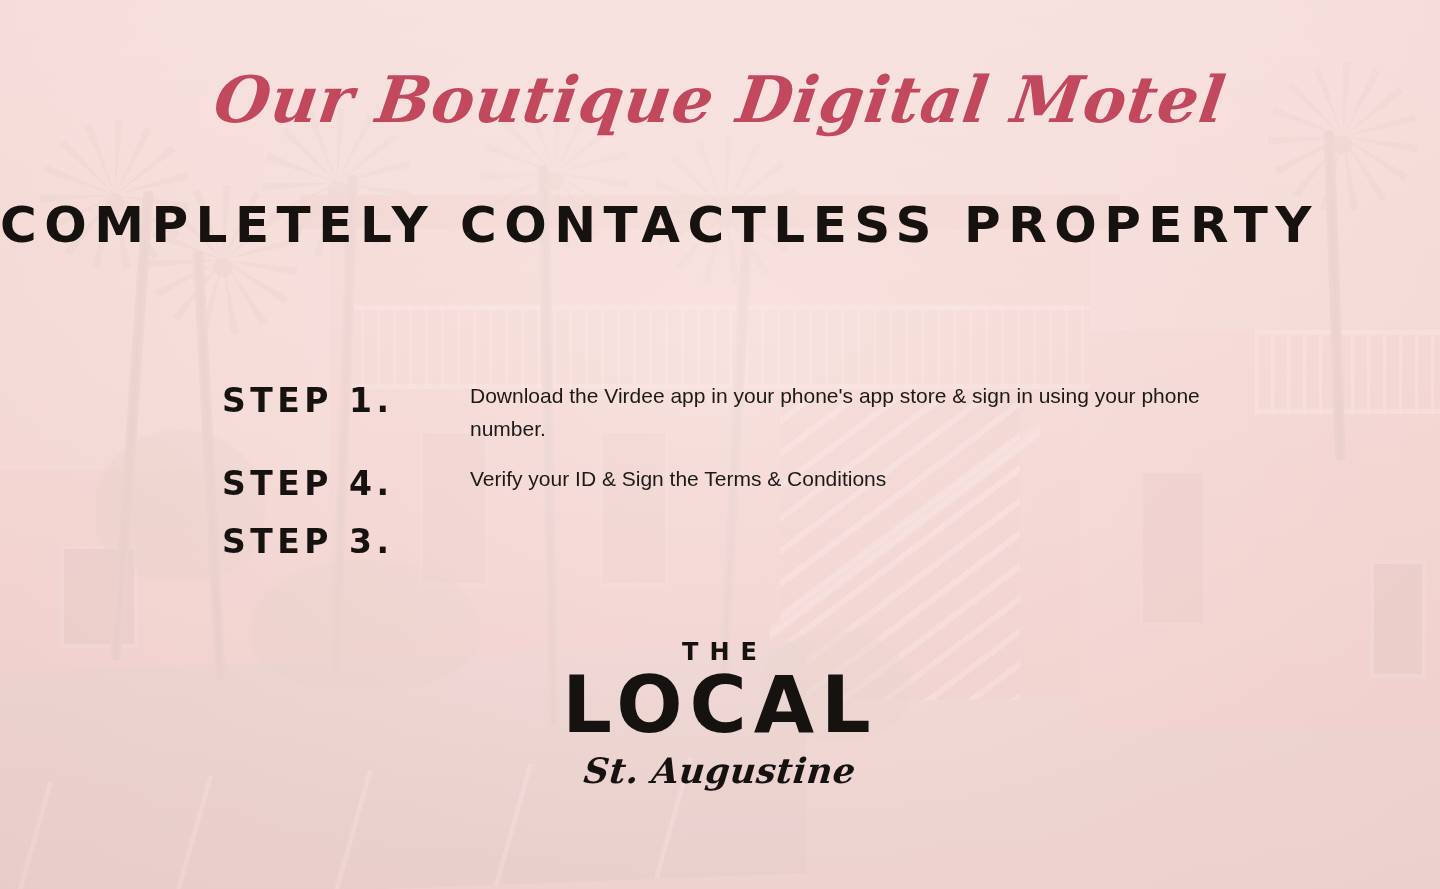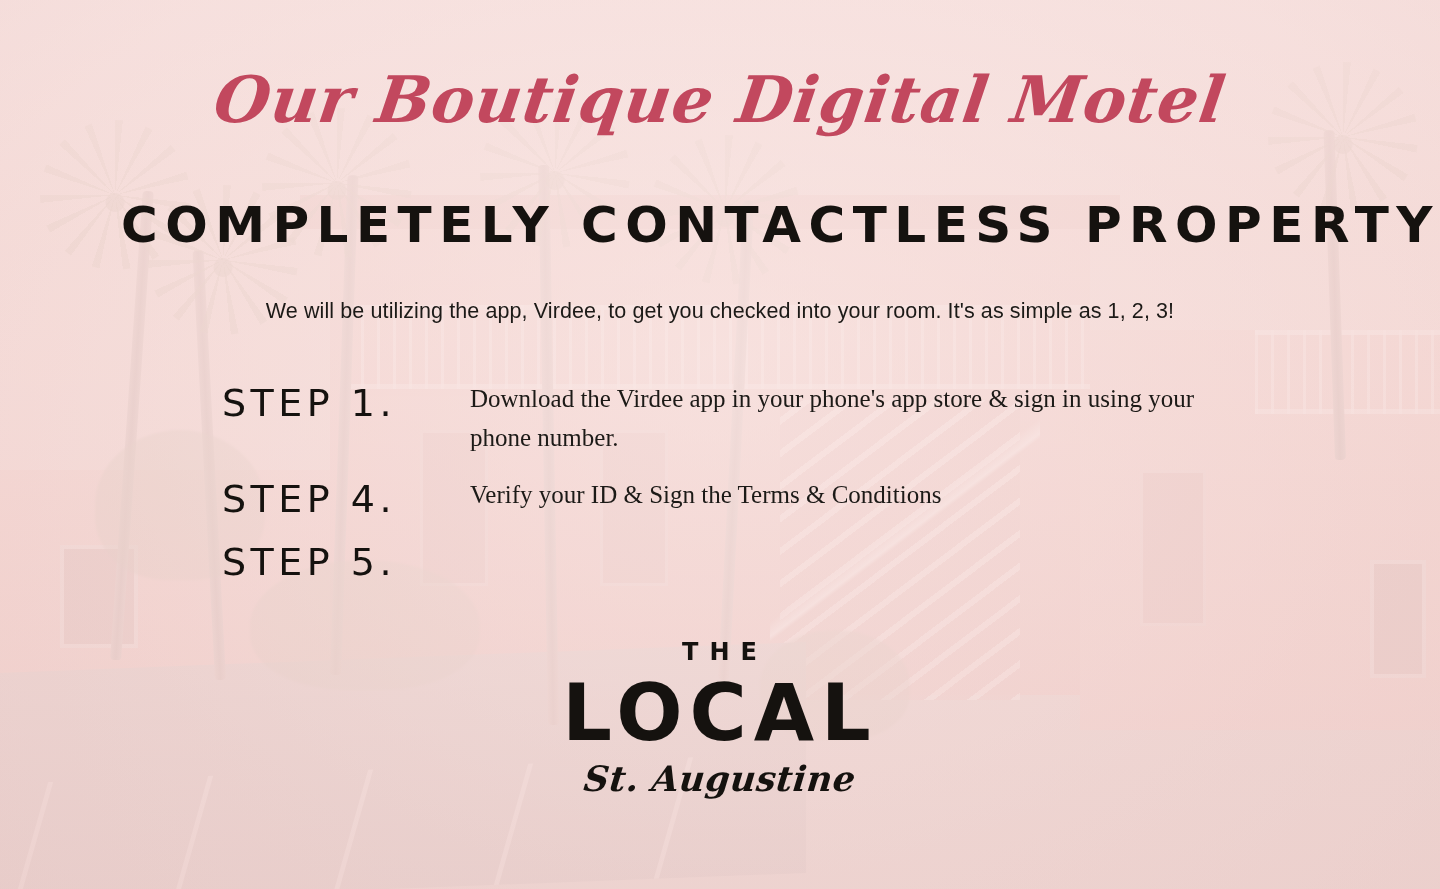--- a/index.html
+++ b/index.html
@@ -173,21 +173,21 @@
     font-style: italic;
     font-weight: 700;
     font-size: 64px;
     letter-spacing: 1px;
     color: #c2485e;
     transform: skewX(-8deg);
   }
   .headline {
     position: absolute;
     left: 0; right: 0; top: 196px;
-    text-align: right;
+    text-align: left;
     font-family: "DejaVu Sans", sans-serif;
     font-weight: 700;
     font-size: 50px;
     letter-spacing: 7.5px;
     color: #15120f;
     white-space: nowrap;
   }
   .subhead {
     position: absolute;
     left: 0; right: 0; top: 299px;
@@ -202,31 +202,31 @@
     left: 222px; top: 380px; width: 1010px;
   }
   .step-row {
     display: flex;
     align-items: flex-start;
     margin-bottom: 18px;
   }
   .step-label {
     flex: 0 0 248px;
     font-family: "DejaVu Sans", sans-serif;
-    font-weight: 400;
-    font-size: 38px;
+    font-weight: 700;
+    font-size: 33px;
     letter-spacing: 4.5px;
     color: #15120f;
     line-height: 1.15;
     padding-top: 2px;
   }
   .step-text {
     flex: 1;
-    font-family: Liberation Serif, serif;
-    font-size: 25px;
+    font-family: Liberation Sans, sans-serif;
+    font-size: 21px;
     line-height: 1.55;
     color: #1c1a17;
   }
   .logo {
     position: absolute;
     left: 0; right: 0; top: 638px;
     text-align: center;
   }
   .logo-the {
     font-family: "DejaVu Sans", sans-serif;
@@ -236,21 +236,21 @@
     color: #15120f;
     margin-left: 10px;
   }
   .logo-main {
     font-family: "DejaVu Sans", sans-serif;
     font-weight: 700;
     font-size: 78px;
     letter-spacing: 7px;
     color: #15120f;
     line-height: 1.02;
-    margin-top: 8px;
+    margin-top: 0;
   }
   .logo-sub {
     font-family: "DejaVu Serif", serif;
     font-style: italic;
     font-weight: 700;
     font-size: 35px;
     color: #15120f;
     margin-top: 4px;
     letter-spacing: 0.5px;
     transform: skewX(-6deg);
@@ -315,36 +315,35 @@
     <div class="bg-wash"></div>
     <div class="bg-wash2"></div>
   </div>
 
   <div class="content">
 
     <div class="script-title">Our Boutique Digital Motel</div>
 
     <div class="headline">COMPLETELY CONTACTLESS PROPERTY</div>
 
-    <div class="subhead">We will be utilizing the app, Virdee, to get you checked into your room. It's as simple as 1, 2, 3!</div>
 
     <div class="steps">
 
       <div class="step-row">
         <div class="step-label">STEP 1.</div>
         <div class="step-text">Download the Virdee app in your phone's app store &amp; sign in using your phone number.</div>
       </div>
 
       <div class="step-row">
         <div class="step-label">STEP 4.</div>
         <div class="step-text">Verify your ID &amp; Sign the Terms &amp; Conditions</div>
       </div>
 
       <div class="step-row">
-        <div class="step-label">STEP 5.</div>
+        <div class="step-label">STEP 3.</div>
       </div>
 
     </div>
 
     <div class="logo">
       <div class="logo-the">THE</div>
       <div class="logo-main">LOCAL</div>
       <div class="logo-sub">St. Augustine</div>
     </div>
 

